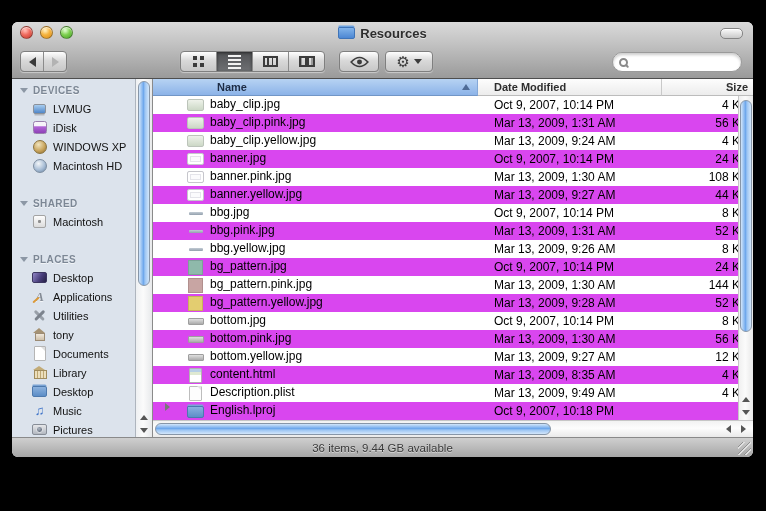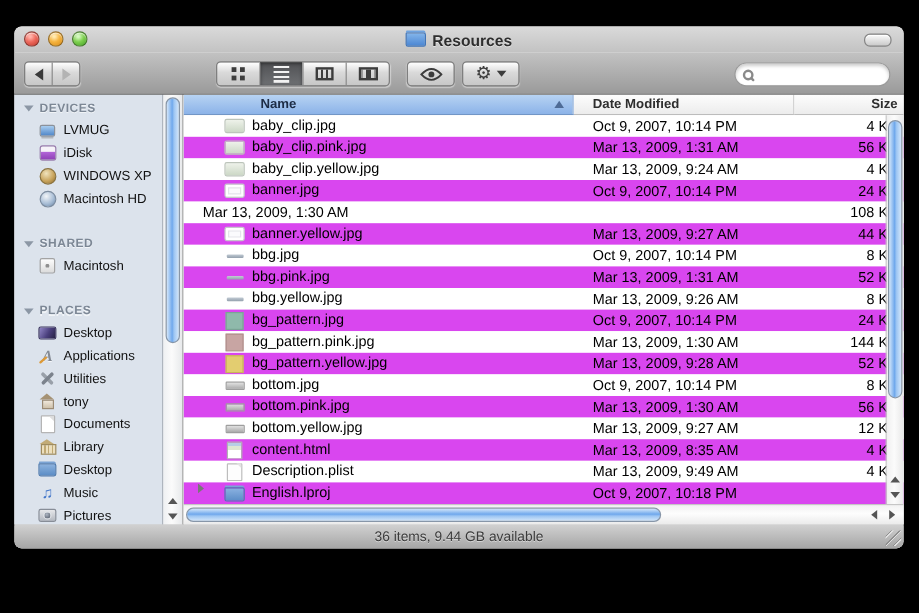--- a/index.html
+++ b/index.html
@@ -362,20 +362,25 @@
         <div class="row alt">
           <div class="cell-name">
             <span class="disc"></span>
             <span class="fi jpeg-thumb-outline"></span>
             <span class="nlabel">banner.jpg</span>
           </div>
           <div class="cell-date">Oct 9, 2007, 10:14 PM</div>
           <div class="cell-size">24 KB</div>
         </div>
         <div class="row">
+          <div class="cell-name">
+            <span class="disc"></span>
+            <span class="fi jpeg-thumb-outline"></span>
+            <span class="nlabel">banner.pink.jpg</span>
+          </div>
           <div class="cell-date">Mar 13, 2009, 1:30 AM</div>
           <div class="cell-size">108 KB</div>
         </div>
         <div class="row alt">
           <div class="cell-name">
             <span class="disc"></span>
             <span class="fi jpeg-thumb-outline"></span>
             <span class="nlabel">banner.yellow.jpg</span>
           </div>
           <div class="cell-date">Mar 13, 2009, 9:27 AM</div>

